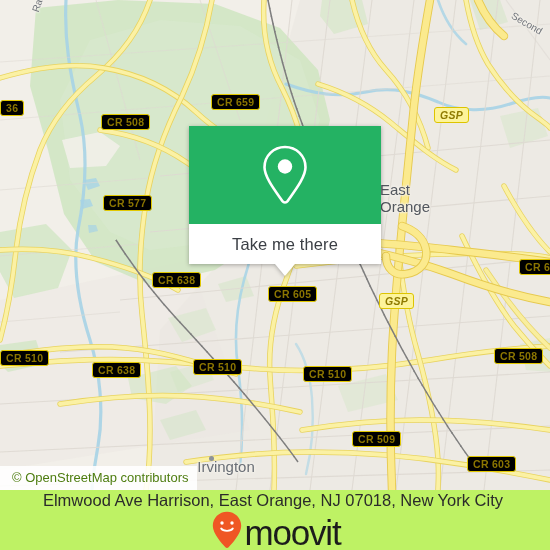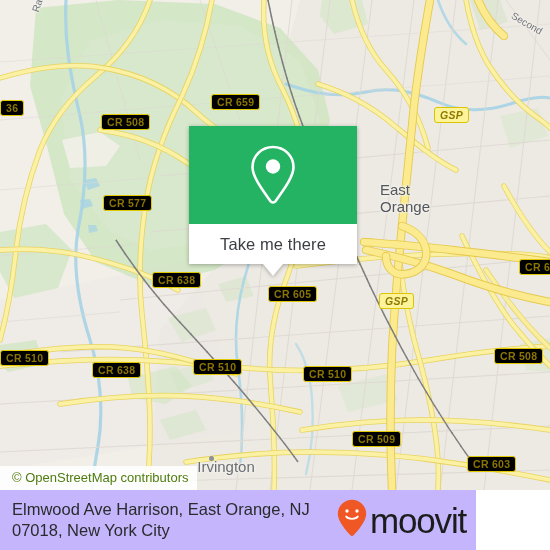--- a/index.html
+++ b/index.html
@@ -106,21 +106,21 @@
     font-family: "Liberation Sans", sans-serif;
     font-size: 13px;
     white-space: nowrap;
   }
 
   
   #popup {
     position: absolute;
     left: 189px;
     top: 126px;
-    width: 168px;
+    width: 192px;
     filter: drop-shadow(0 1px 2px rgba(0,0,0,.30));
   }
   #popup-head {
     height: 98px;
     background: #24b263;
     display: flex;
     align-items: center;
     justify-content: center;
   }
   #popup-head svg { display:block; }
@@ -146,27 +146,28 @@
     border-left: 10px solid transparent;
     border-right: 10px solid transparent;
     border-top: 12px solid #ffffff;
   }
 
   
   #footer {
     position: absolute;
     left: 0;
     top: 490px;
-    width: 476px;
+    width: 550px;
     height: 60px;
-    background: #c4b5fd;
+    background: #bef264;
     display: flex;
     align-items: center;
     box-sizing: border-box;
     padding: 0 10px 0 12px;
+    flex-direction: column;
   }
   #footer-title {
     flex: 1 1 auto;
     color: #2b2b2b;
     font-family: "Liberation Sans", sans-serif;
     font-size: 16.5px;
     line-height: 21px;
     padding-right: 6px;
   }
   #brand {

